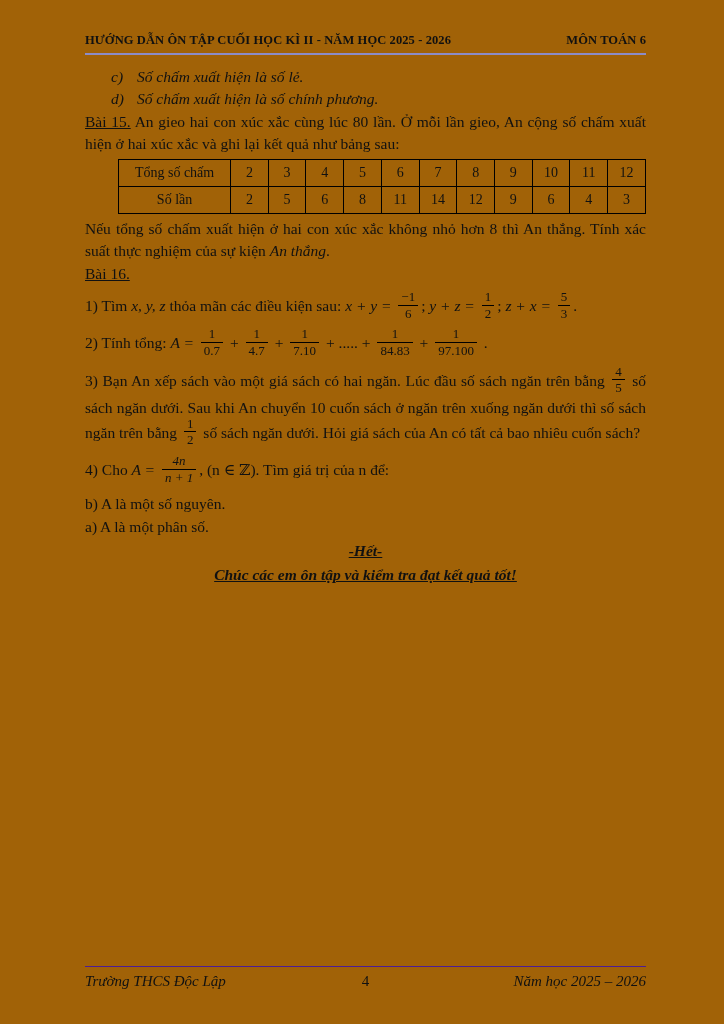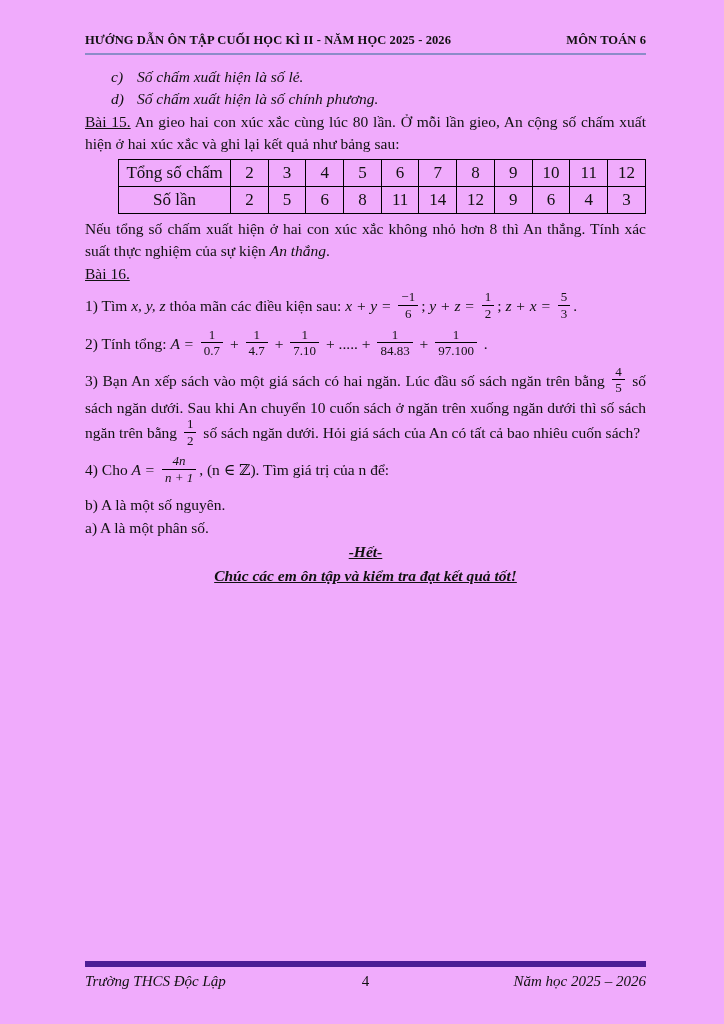--- a/index.html
+++ b/index.html
@@ -4,54 +4,54 @@
 <style>
   html, body { margin: 0; padding: 0; }
   body {
     width: 724px; height: 1024px;
     background: #ffffff;
     font-family: "Liberation Serif", "DejaVu Serif", serif;
     color: #111;
     position: relative;
     overflow: hidden;
   }
-  .page { position: absolute; inset: 0; background: #f0abfc; }
+  .page { position: absolute; inset: 0; background: #a16207; }
   .header {
     position: absolute; top: 33px; left: 85px; right: 78px;
     display: flex; justify-content: space-between; align-items: flex-end;
     font-weight: bold; font-size: 12.5px;
     padding-bottom: 5px; border-bottom: 2px solid #8c8cc8;
     letter-spacing: 0.1px;
   }
   .content {
     position: absolute; top: 66px; left: 85px; right: 78px;
     font-size: 15.5px; line-height: 1.42;
   }
   .list-item { font-style: italic; margin-left: 26px; }
   .li-label { display: inline-block; min-width: 22px; }
   .para { margin: 1px 0; }
   .justify { text-align: justify; }
   .bold-ul { font-weight: normal; text-decoration: underline; }
-  .data-table { border-collapse: collapse; margin: 4px 0 4px 33px; font-size: 17px; }
+  .data-table { border-collapse: collapse; margin: 4px 0 4px 33px; font-size: 14px; }
   .data-table td { border: 1px solid #000; text-align: center; padding: 1px 0; height: 24px; }
   .data-table td.rowhead { width: 112px; }
   .data-table td.val { width: 37px; }
   .mvar { font-style: italic; }
   .frac {
     display: inline-block; vertical-align: middle; text-align: center;
     line-height: 1.05; margin: 0 3px; transform: translateY(-2px);
   }
   .fnum { display: block; border-bottom: 1px solid #000; padding: 0 3px 1px; font-size: 13px; }
   .fden { display: block; padding: 1px 3px 0; font-size: 13px; }
   .frac.italic { font-style: italic; }
   .eq { margin: 7px 0; }
   .center-line { text-align: center; font-weight: bold; font-style: italic; margin: 2px 0; text-decoration: underline; }
   .footer {
     position: absolute; left: 85px; right: 78px; bottom: 34px;
-    border-top: 6px solid #4c1d95; padding-top: 6px;
+    border-top: 1px solid #4c1d95; padding-top: 6px;
     display: flex; justify-content: space-between;
     font-size: 15px;
   }
   .f-left, .f-right { font-style: italic; }
   .f-page { position: absolute; left: 50%; transform: translateX(-50%); }
 </style>
 </head>
 <body>
 
 <div class="page">

